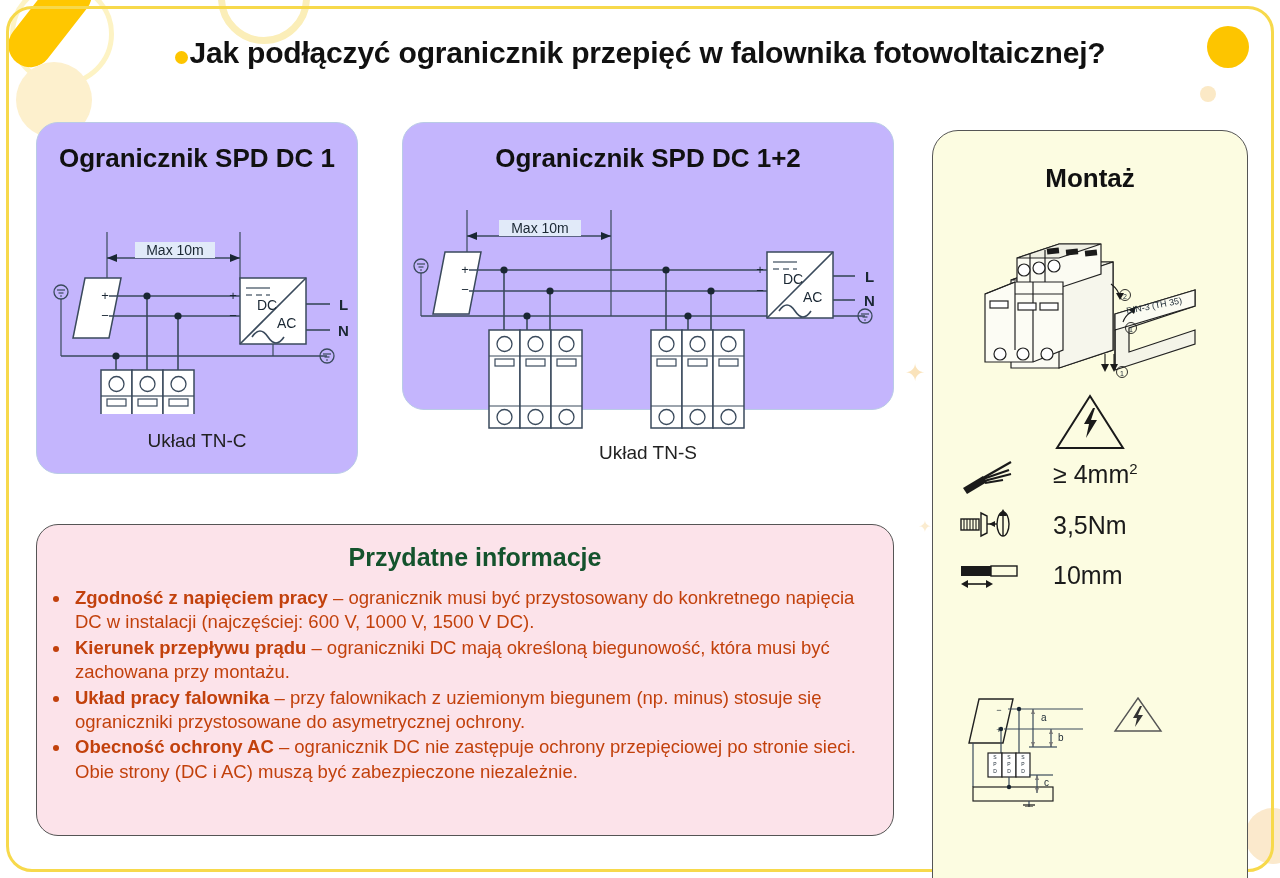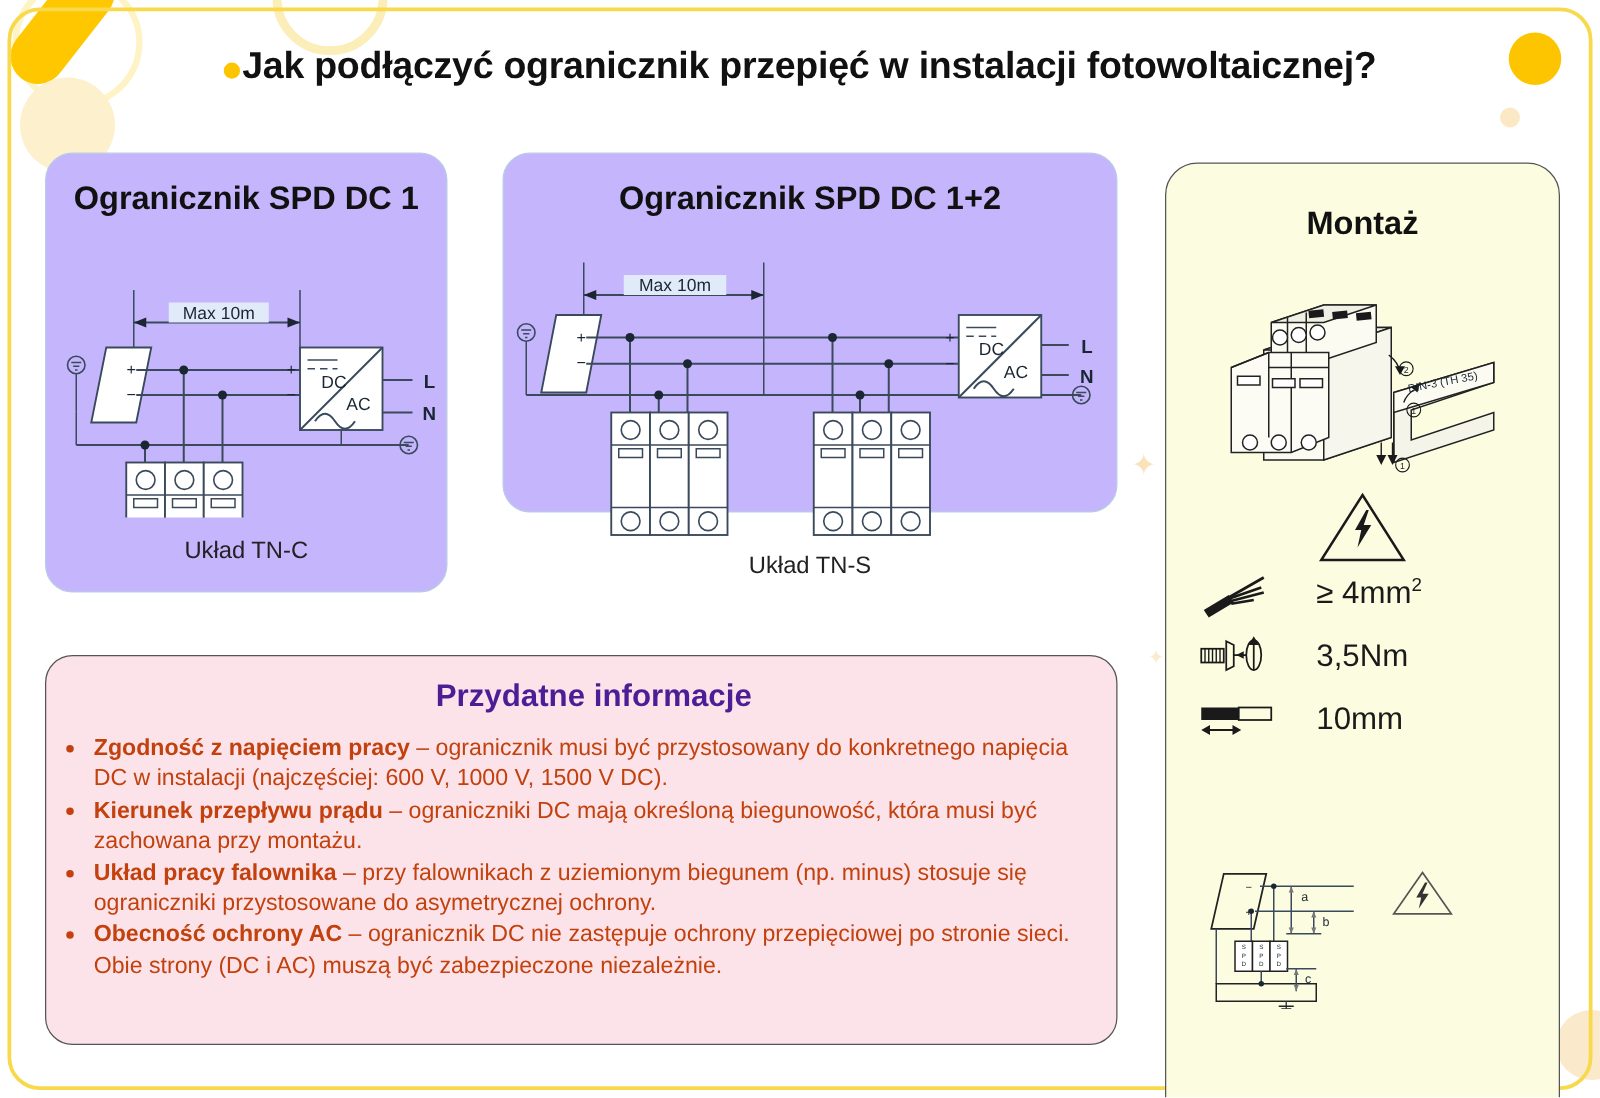--- a/index.html
+++ b/index.html
@@ -117,21 +117,21 @@
     font-size: 26px; margin-top: 20px;
   }
   #panel-spd12 .panel-title { font-size: 26px; }
   .panel-caption {
     text-align: center; font-size: 19px; color: #222;
   }
 
   
   .info-title {
     text-align: center; font-weight: bold; font-size: 25px;
-    color: #4c1d95; margin-top: 18px; padding-left: 20px;
+    color: #14532d; margin-top: 18px; padding-left: 20px;
   }
   .info-list {
     margin: 14px 26px 0 34px;
     font-size: 18.5px; line-height: 1.32; color: #c2410c;
   }
   .info-list li { margin-bottom: 1px; padding-left: 4px; }
   .info-list li b { font-weight: bold; }
 
   
   .spec-row {
@@ -158,21 +158,21 @@
   <div class="deco deco-soft-circle"></div>
   <div class="deco deco-dot-tr"></div>
   <div class="deco deco-dot-tr-small"></div>
   <div class="deco deco-dot-bottom"></div>
   <div class="deco deco-soft-circle-br"></div>
   <div class="deco deco-spark">✦</div>
   <div class="deco deco-spark2">✦</div>
   <div class="frame"></div>
 
   <div class="title-row">
-    <span class="title-dot"></span><span class="title">Jak podłączyć </span><span class="title hl">ogranicznik przepięć</span><span class="title"> w instalacji fotowoltaicznej?</span>
+    <span class="title-dot"></span><span class="title">Jak podłączyć </span><span class="title hl">ogranicznik przepięć</span><span class="title"> w falownika fotowoltaicznej?</span>
   </div>
 
   <div class="panel panel-blue" id="panel-spd1">
     <div class="panel-title">Ogranicznik SPD DC 1</div>
     <svg width="322" height="240" viewBox="0 0 322 240">
 
       <line class="wire-thin" x1="70" y1="58" x2="70" y2="122"></line>
       <line class="wire-thin" x1="203" y1="58" x2="203" y2="106"></line>
       <line class="wire" x1="70" y1="84" x2="203" y2="84"></line>
       <polygon class="node" points="70,84 80,80 80,88"></polygon>

